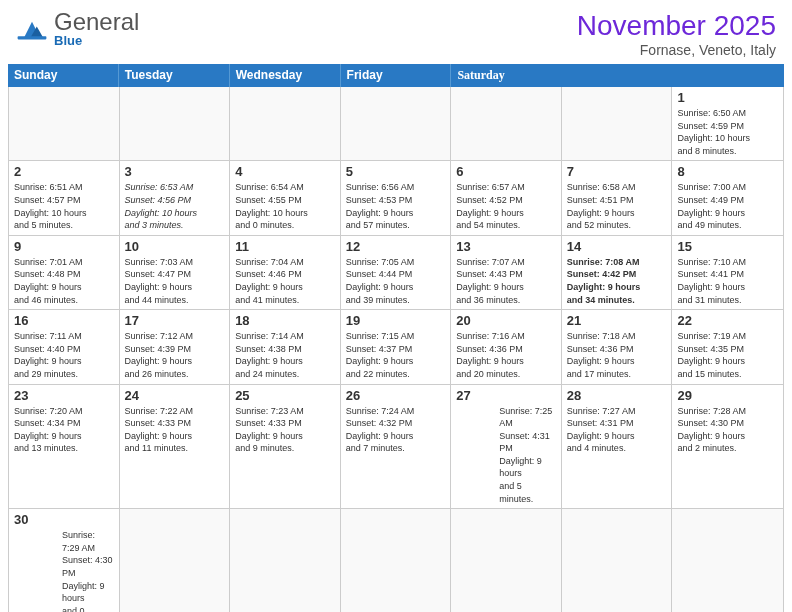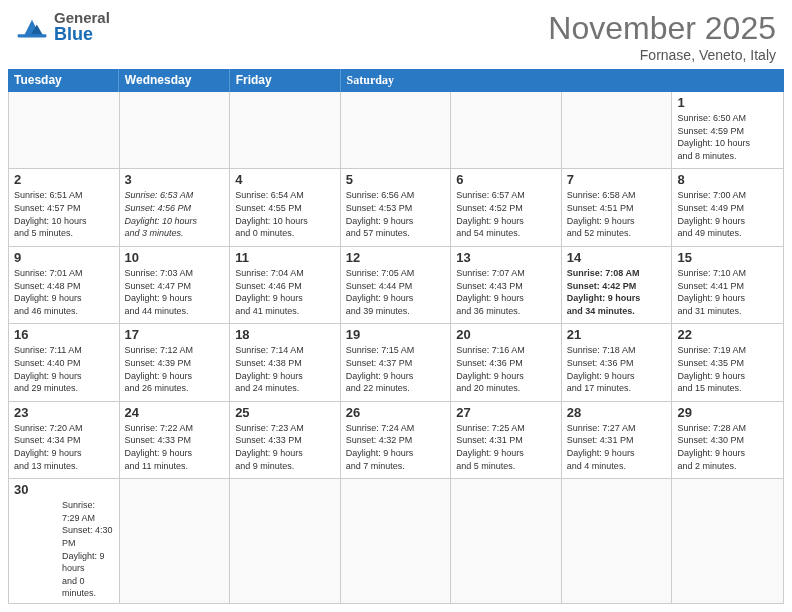--- a/index.html
+++ b/index.html
@@ -4,26 +4,26 @@
   <style>
     * { box-sizing: border-box; margin: 0; padding: 0; }
     body { font-family: Arial, sans-serif; background: #fff; width: 792px; height: 612px; overflow: hidden; }
     
     .page { width: 792px; height: 612px; display: flex; flex-direction: column; }
     
     .header { display: flex; align-items: flex-start; justify-content: space-between; padding: 10px 16px 6px 16px; }
     
     .logo-area { display: flex; align-items: center; gap: 6px; }
     .logo-text { display: flex; flex-direction: column; line-height: 1; }
-    .logo-general { font-size: 15px; font-weight: bold; color: #555; }
-    .logo-blue { font-size: 18px; font-weight: bold; color: #1a6bb5; }
+    .logo-general { font-size: 24px; font-weight: normal; color: #555; }
+    .logo-blue { font-size: 13px; font-weight: bold; color: #1a6bb5; }
     .logo-icon { width: 32px; height: 28px; }
     
     .title-area { text-align: right; }
-    .month-title { font-size: 32px; color: #737373; font-weight: normal; }
+    .month-title { font-size: 28px; color: #6d28d9; font-weight: normal; }
     .location-title { font-size: 14px; color: #555; }
     
     .calendar { flex: 1; display: flex; flex-direction: column; padding: 0 8px 8px 8px; }
     
     .cal-header { display: grid; grid-template-columns: repeat(7, 1fr); background: #2979c4; color: white; }
     .cal-header-cell { padding: 4px 6px; font-size: 12px; font-weight: bold; border-right: 1px solid #5599d4; }
     .cal-header-cell:last-child { border-right: none; font-family: Liberation Serif, serif; }
     
     .cal-body { flex: 1; display: flex; flex-direction: column; border: 1px solid #ccc; border-top: none; }
     
@@ -54,20 +54,21 @@
       </div>
     </div>
     <div class="title-area">
       <div class="month-title">November 2025</div>
       <div class="location-title">Fornase, Veneto, Italy</div>
     </div>
   </div>
 
   <div class="calendar">
     <div class="cal-header">
+    <div class="cal-header-cell">Sunday</div>
         <div class="cal-header-cell">Tuesday</div>
         <div class="cal-header-cell">Wednesday</div>
         <div class="cal-header-cell">Friday</div>
         <div class="cal-header-cell">Saturday</div>
       </div>
     <div class="cal-body">
     <div class="cal-row">
           <div class="cal-cell empty"></div>
           <div class="cal-cell empty"></div>
           <div class="cal-cell empty"></div>
@@ -259,21 +260,21 @@
           </div>
           <div class="cal-cell">
             <div class="day-num">26</div>
             <div class="day-info" style="white-space: pre-line;">Sunrise: 7:24 AM
 Sunset: 4:32 PM
 Daylight: 9 hours
 and 7 minutes.</div>
           </div>
           <div class="cal-cell">
             <div class="day-num">27</div>
-            <div class="day-info" style="white-space: pre-line;">Sunrise: 7:25 AM
+            <div class="day-info" style="white-space: pre-line; margin-left: 43px;">Sunrise: 7:25 AM
 Sunset: 4:31 PM
 Daylight: 9 hours
 and 5 minutes.</div>
           </div>
           <div class="cal-cell">
             <div class="day-num">28</div>
             <div class="day-info" style="white-space: pre-line;">Sunrise: 7:27 AM
 Sunset: 4:31 PM
 Daylight: 9 hours
 and 4 minutes.</div>

